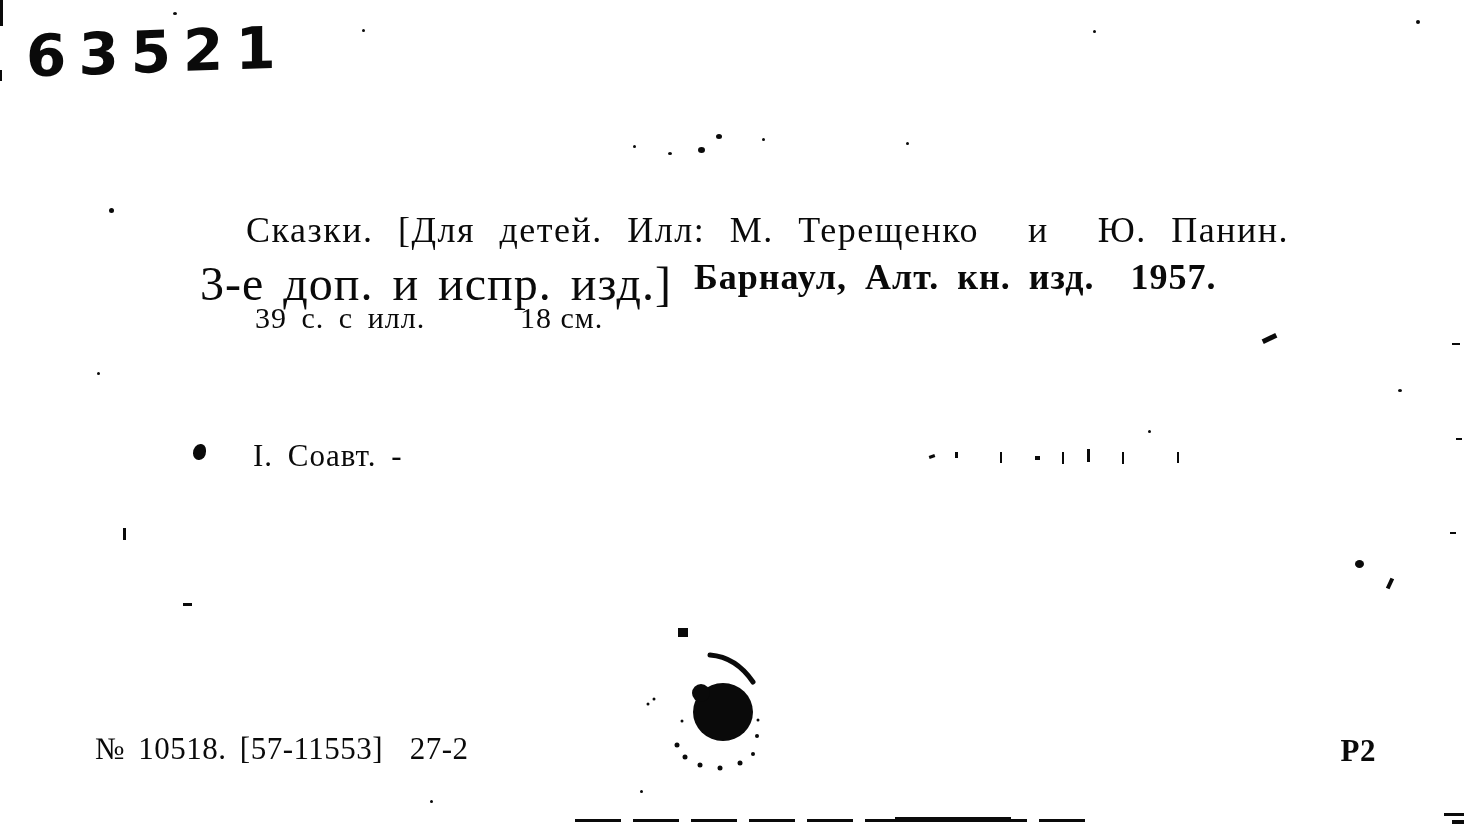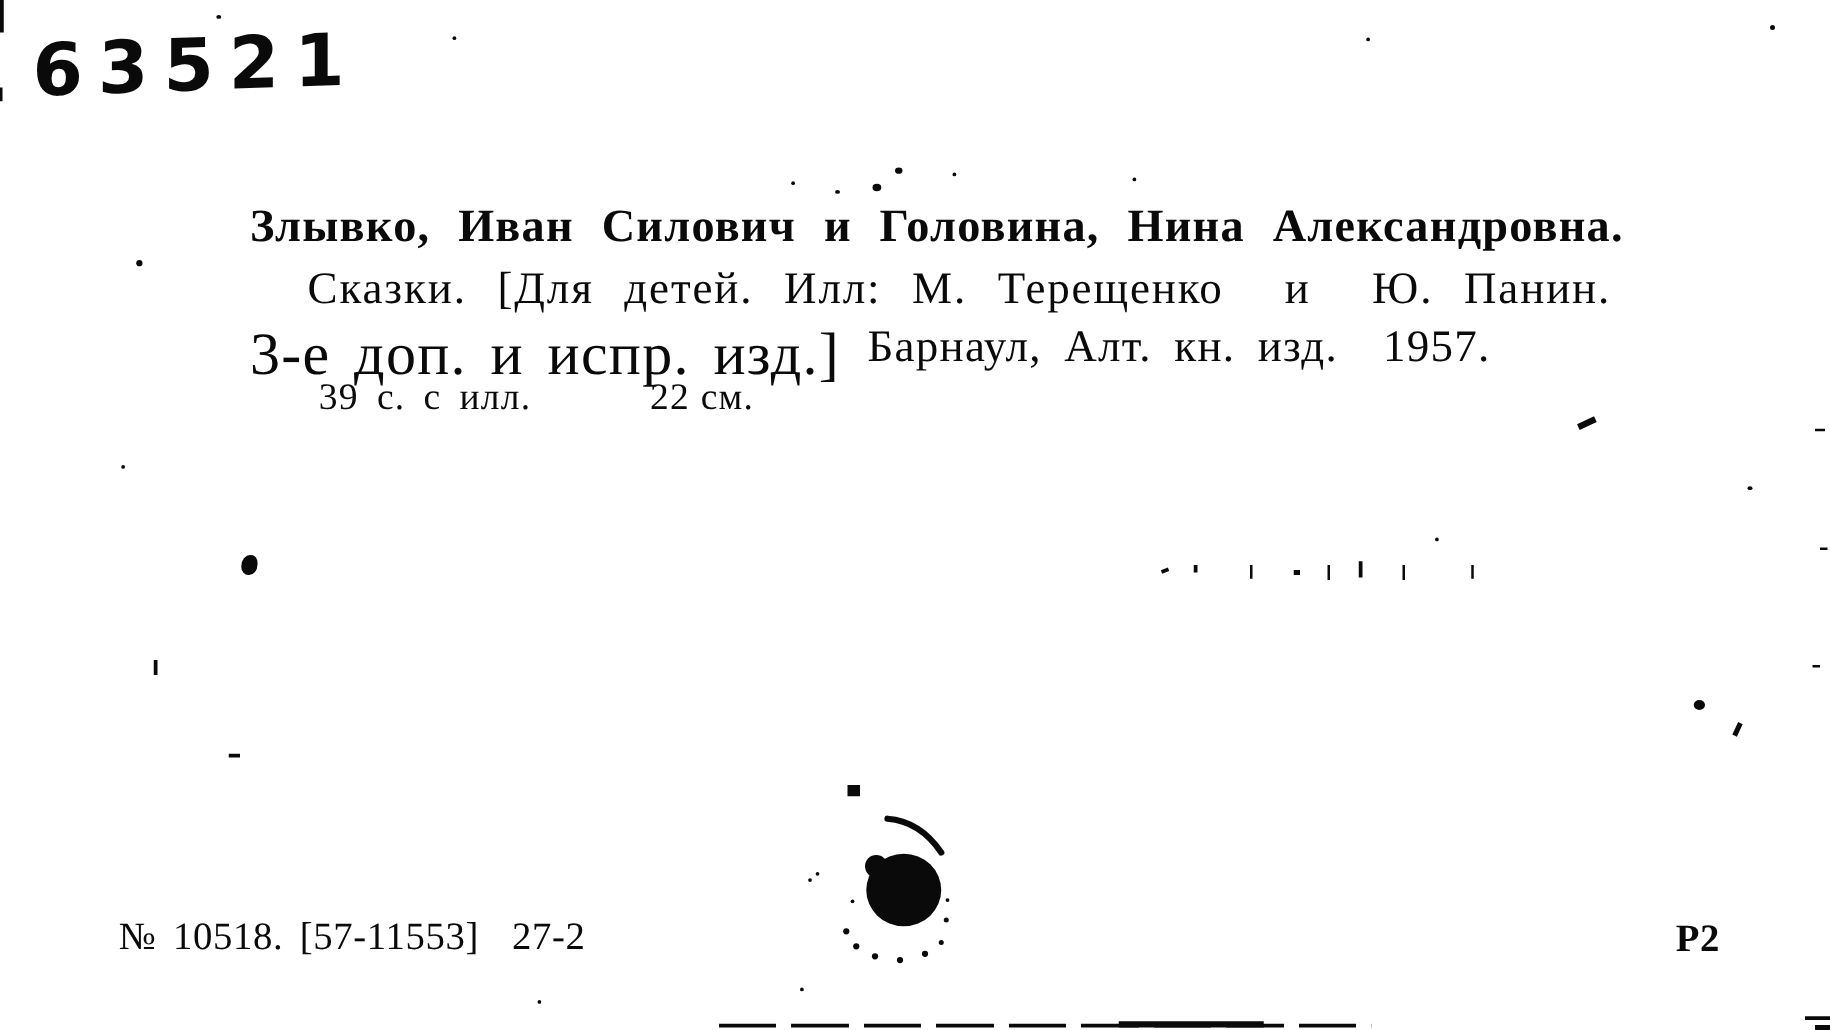--- a/index.html
+++ b/index.html
@@ -28,21 +28,21 @@
   .heading {
     left: 200px; top: 160px;
     font-size: 37px; font-weight: 700;
     letter-spacing: 1px; word-spacing: 12px;
   }
   .title-line {
     left: 246px; top: 209px;
     font-size: 36px; letter-spacing: 1.5px; word-spacing: 14px;
   }
   .edition   { left: 200px; top: 256px; font-size: 48px; letter-spacing: 1px; word-spacing: 6px; }
-  .imprint   { left: 694px; top: 256px; font-size: 36px; letter-spacing: 1px; word-spacing: 8px; }
+  .imprint   { left: 694px; top: 256px; font-size: 36px; letter-spacing: 1px; word-spacing: 8px; font-weight: bold; }
   .collation { left: 255px; top: 301px; font-size: 30px; letter-spacing: 1px; word-spacing: 6px; }
   .size      { left: 520px; top: 301px; font-size: 30px; letter-spacing: 1px; }
   .printrun  { left: 693px; top: 301px; font-size: 30px; letter-spacing: 1px; word-spacing: 5px; }
 
   .tracing   { left: 253px; top: 438px; font-size: 31px; letter-spacing: 1px; word-spacing: 6px; }
   .tracing-dot {
     left: 193px; top: 444px; width: 13px; height: 16px;
     background: #0a0a0a; border-radius: 60% 40% 55% 45%;
   }
 
@@ -78,28 +78,28 @@
 </head>
 <body>
 
 <div class="scan">
 
   <div class="abs handwritten">63521</div>
 
   <div class="left-edge1"></div>
   <div class="left-edge2"></div>
 
-  <div class="abs heading">Злывко, Иван Силович и Головина, Нина Александровна.</div>
   <div class="abs title-line">Сказки. [Для детей. Илл: М. Терещенко  и  Ю. Панин.</div>
   <div class="abs edition">3-е доп. и испр. изд.]</div>
   <div class="abs imprint">Барнаул, Алт. кн. изд.  1957.</div>
   <div class="abs collation">39 с. с илл.</div>
-  <div class="abs size">22 см.</div>
+  <div class="abs size">18 см.</div>
 
   <div class="abs tracing-dot"></div>
+  <div class="abs tracing">I. Соавт. -</div>
 
   <div class="abs footer-left">
     <div>№ 10518. [57-11553]  27-2</div>
     
     
   </div>
 
   <div class="abs footer-right">
     <div class="cls">Р2</div>
     

